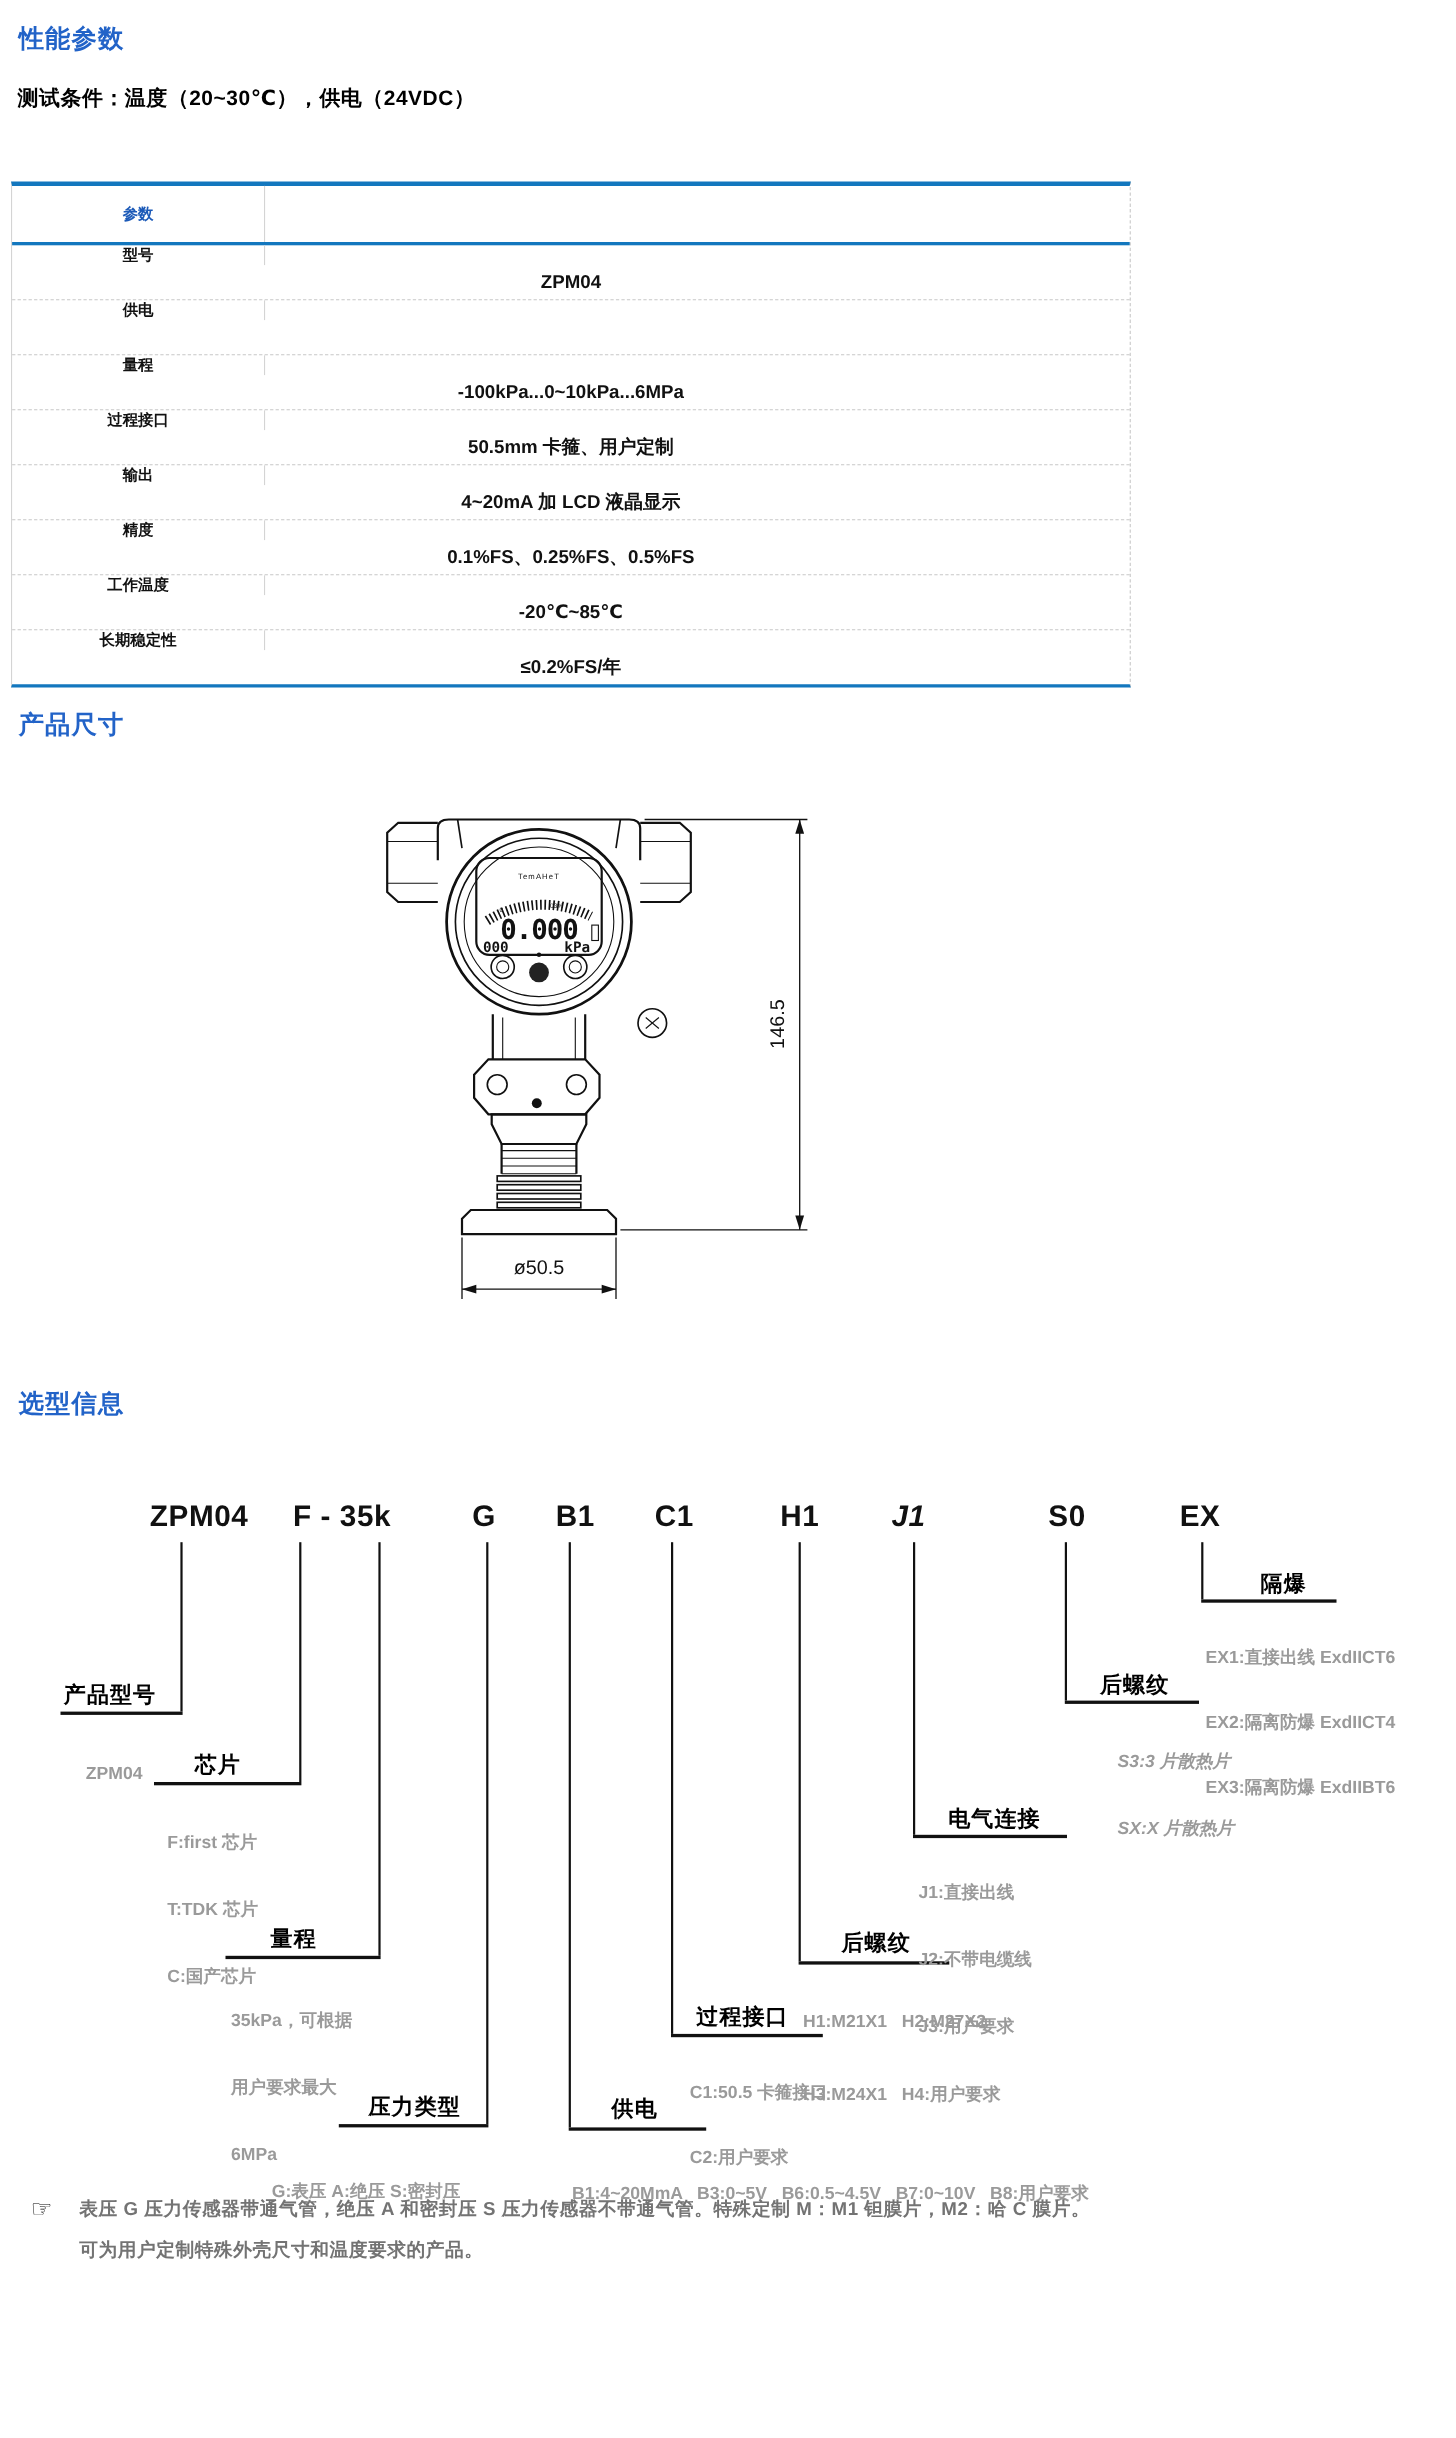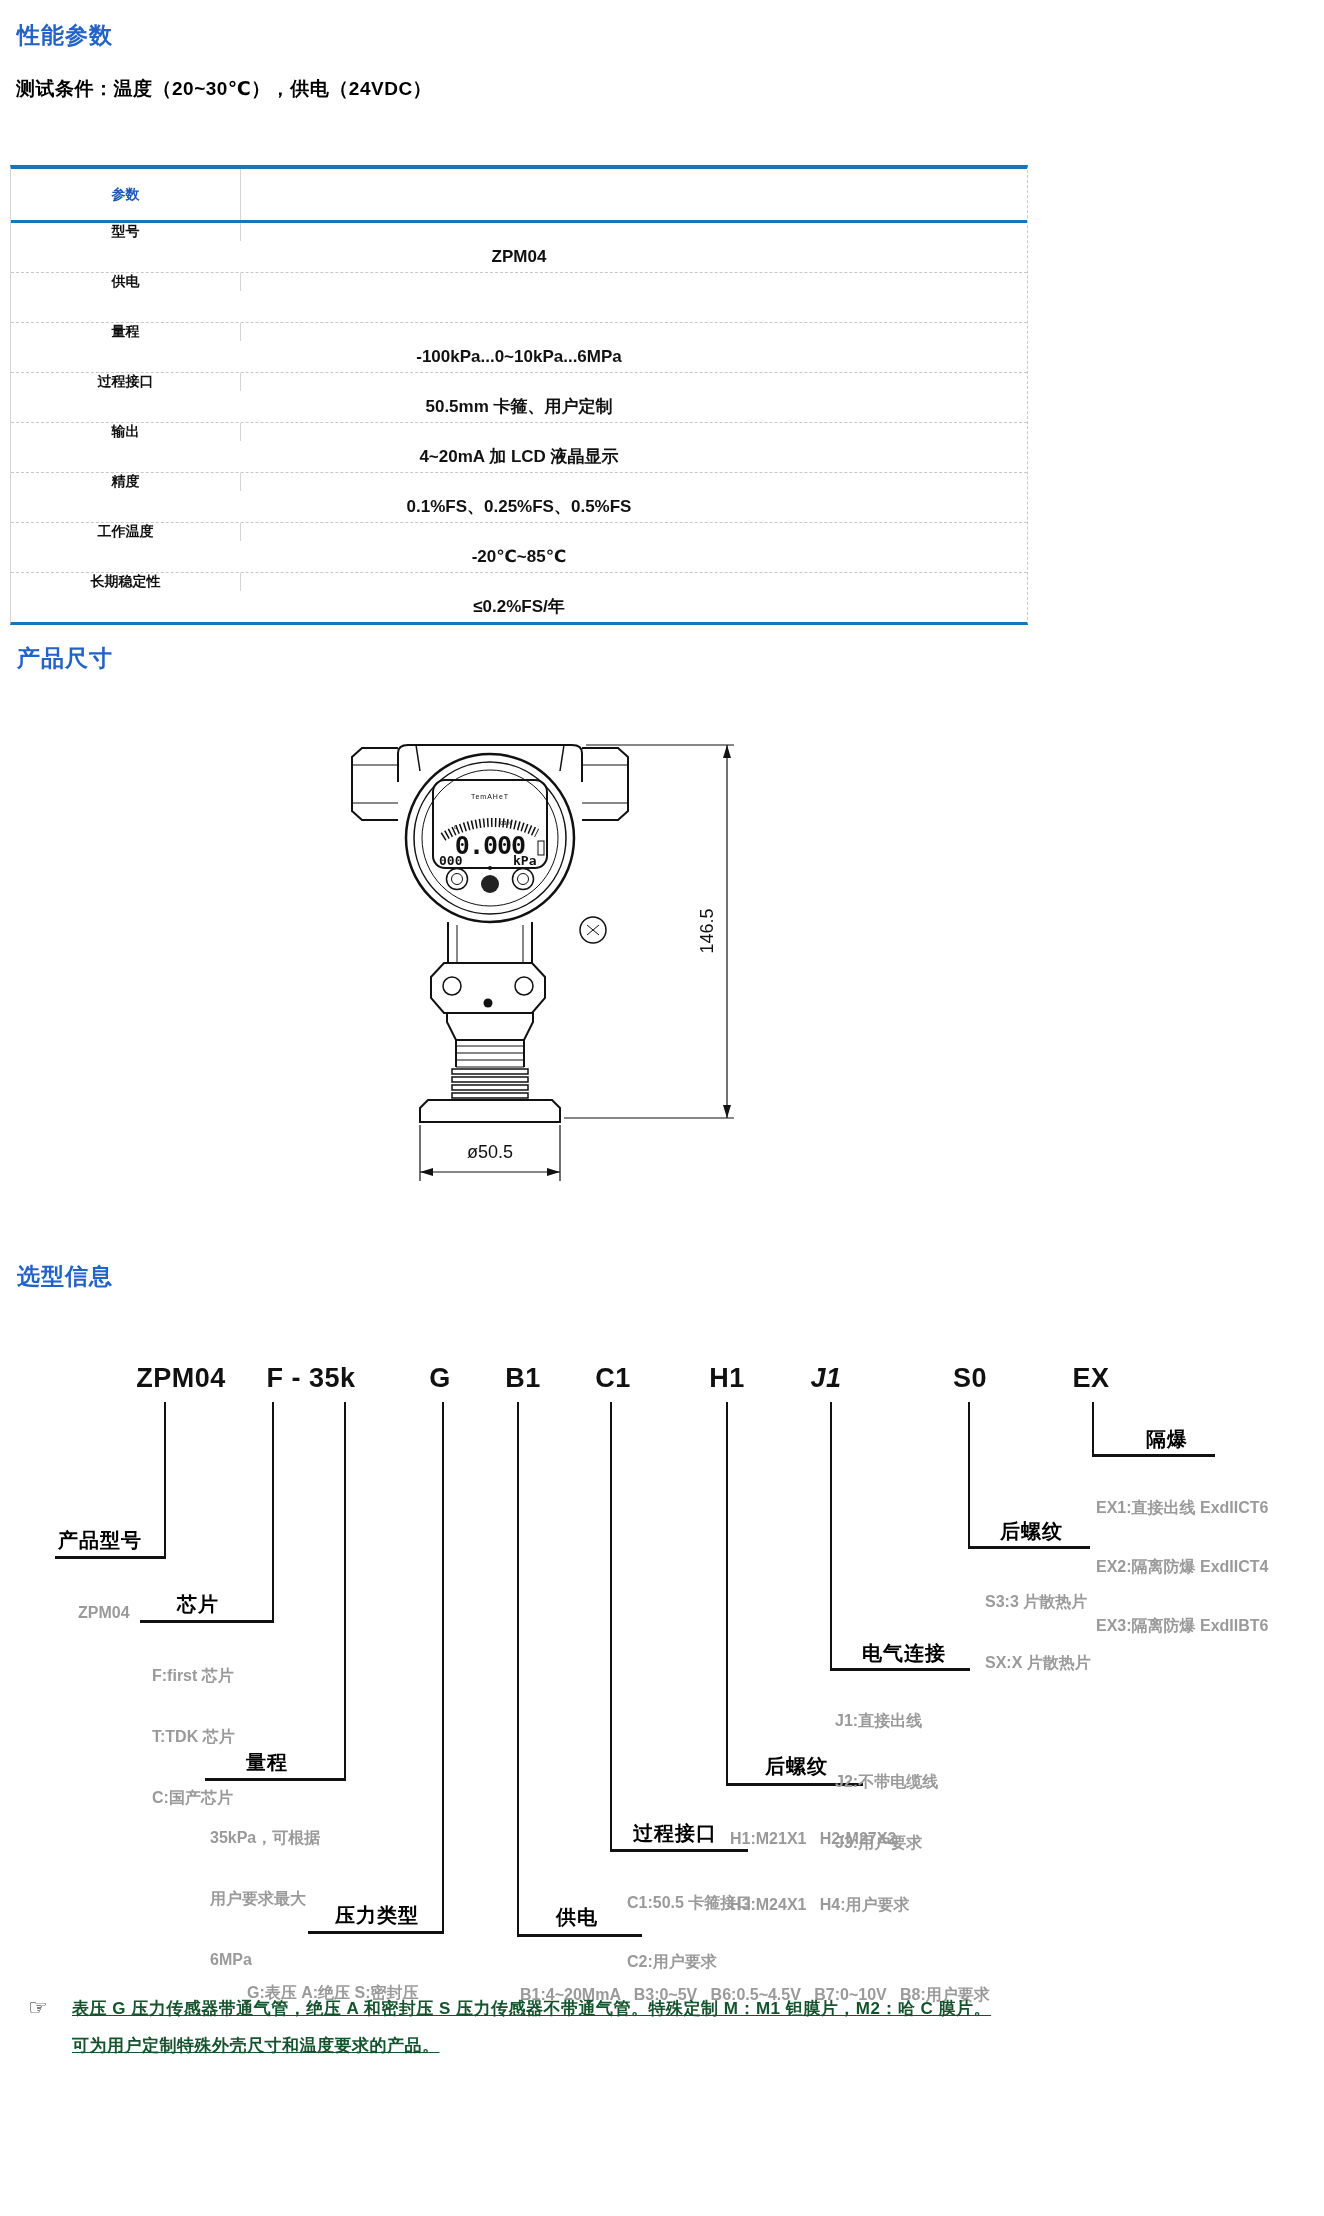--- a/index.html
+++ b/index.html
@@ -25,21 +25,21 @@
   .code{position:absolute;transform:translateX(-50%);font-size:27px;font-weight:bold;white-space:pre;letter-spacing:0.5px;}
   .vline{position:absolute;width:2px;background:#111;}
   .hline{position:absolute;height:3px;background:#111;}
   .blabel{position:absolute;font-size:20px;font-weight:bold;color:#000;white-space:pre;letter-spacing:1px;}
   .bitems{position:absolute;font-size:16px;font-weight:bold;color:#9a9a9a;white-space:pre;}
   .lh25 div{line-height:25px;}
   .lh23 div{line-height:23px;}
   .lh30 div{line-height:30px;}
 
   
-  .note-line{position:absolute;font-size:17px;font-weight:bold;color:#14532d;white-space:pre;letter-spacing:0.5px;text-decoration:underline;}
+  .note-line{position:absolute;font-size:17px;font-weight:bold;color:#737373;white-space:pre;letter-spacing:0.5px;}
   .hand{position:absolute;font-size:22px;color:#000;}
 
   svg text{font-family:"Liberation Sans","DejaVu Sans",sans-serif;}
   .seg{font-family:"DejaVu Sans Mono",monospace;font-weight:bold;}
 </style>
 </head>
 <body>
 
 <div id="page">
 
@@ -243,21 +243,21 @@
   </div>
 
   <div class="blabel" style="left:862px;top:1640px;">电气连接</div>
   <div class="bitems lh25" style="left:835px;top:1672px;">
     <div>J1:直接出线</div>
     <div>J2:不带电缆线</div>
     <div>J3:用户要求</div>
   </div>
 
   <div class="blabel" style="left:1000px;top:1518px;">后螺纹</div>
-  <div class="bitems lh25" style="left:985px;top:1553px;">
+  <div class="bitems lh25" style="left:1016px;top:1553px;font-style:italic;">
     <div>S3:3 片散热片</div>
     <div>SX:X 片散热片</div>
   </div>
 
   <div class="blabel" style="left:1126px;top:1426px;padding-left:20px;">隔爆</div>
   <div class="bitems lh23" style="left:1096px;top:1460px;">
     <div>EX1:直接出线 ExdIICT6</div>
     <div>EX2:隔离防爆 ExdIICT4</div>
     <div>EX3:隔离防爆 ExdIIBT6</div>
   </div>

